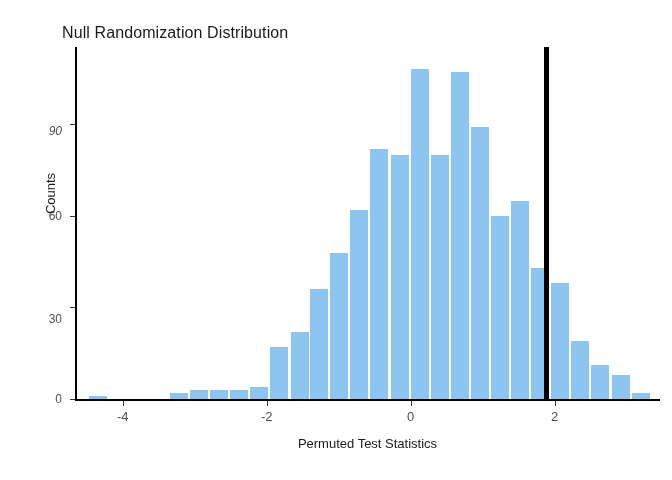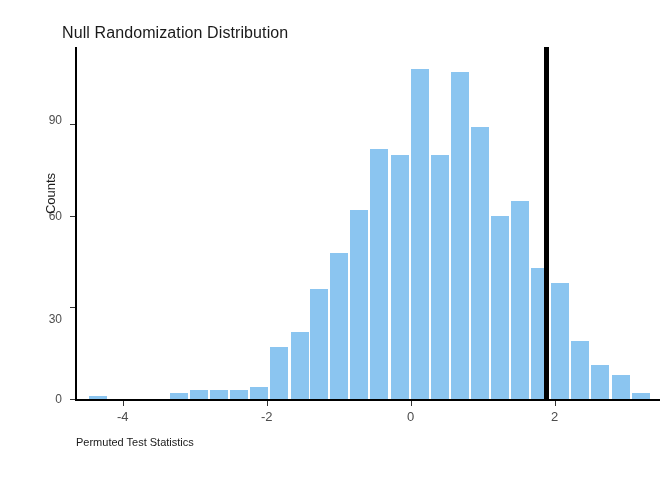--- a/index.html
+++ b/index.html
@@ -92,21 +92,22 @@
     font-size:13px;
     color:#1a1a1a;
     transform:rotate(-90deg);
     transform-origin:center center;
     white-space:nowrap;
   }
   #x-axis-title{
     position:absolute;
     left:76px; top:436px;
     width:583px;
-    font-size:11px;
+    text-align:center;
+    font-size:13px;
     color:#1a1a1a;
     white-space:nowrap;
   }
 </style>
 </head>
 <body>
 
 <div id="root">
 
   <div id="chart-title">Null Randomization Distribution</div>
@@ -146,21 +147,21 @@
   <div id="x-axis-line"></div>
 
   <div id="y-ticks-layer">
       <div class="y-tick-mark" style="top: 399px;"></div>
       <div class="y-tick-label" style="top: 399px; left: 16px;">0</div>
       <div class="y-tick-mark" style="top: 307.43px;"></div>
       <div class="y-tick-label" style="top: 319px; left: 16px;">30</div>
       <div class="y-tick-mark" style="top: 215.87px;"></div>
       <div class="y-tick-label" style="top: 215.87px; left: 16px; text-align: right;">60</div>
       <div class="y-tick-mark" style="top: 124.3px;"></div>
-      <div class="y-tick-label" style="top: 120px; left: 16px;">90</div>
+      <div class="y-tick-label" style="top: 131px; left: 16px; font-style: italic;">90</div>
     </div>
   <div id="x-ticks-layer">
       <div class="x-tick-mark" style="left: 122.78px;"></div>
       <div class="x-tick-label" style="left: 122.78px;">-4</div>
       <div class="x-tick-mark" style="left: 266.73px;"></div>
       <div class="x-tick-label" style="left: 266.73px;">-2</div>
       <div class="x-tick-mark" style="left: 410.69px;"></div>
       <div class="x-tick-label" style="left: 410.69px;">0</div>
       <div class="x-tick-mark" style="left: 554.64px;"></div>
       <div class="x-tick-label" style="left: 554.64px;">2</div>

